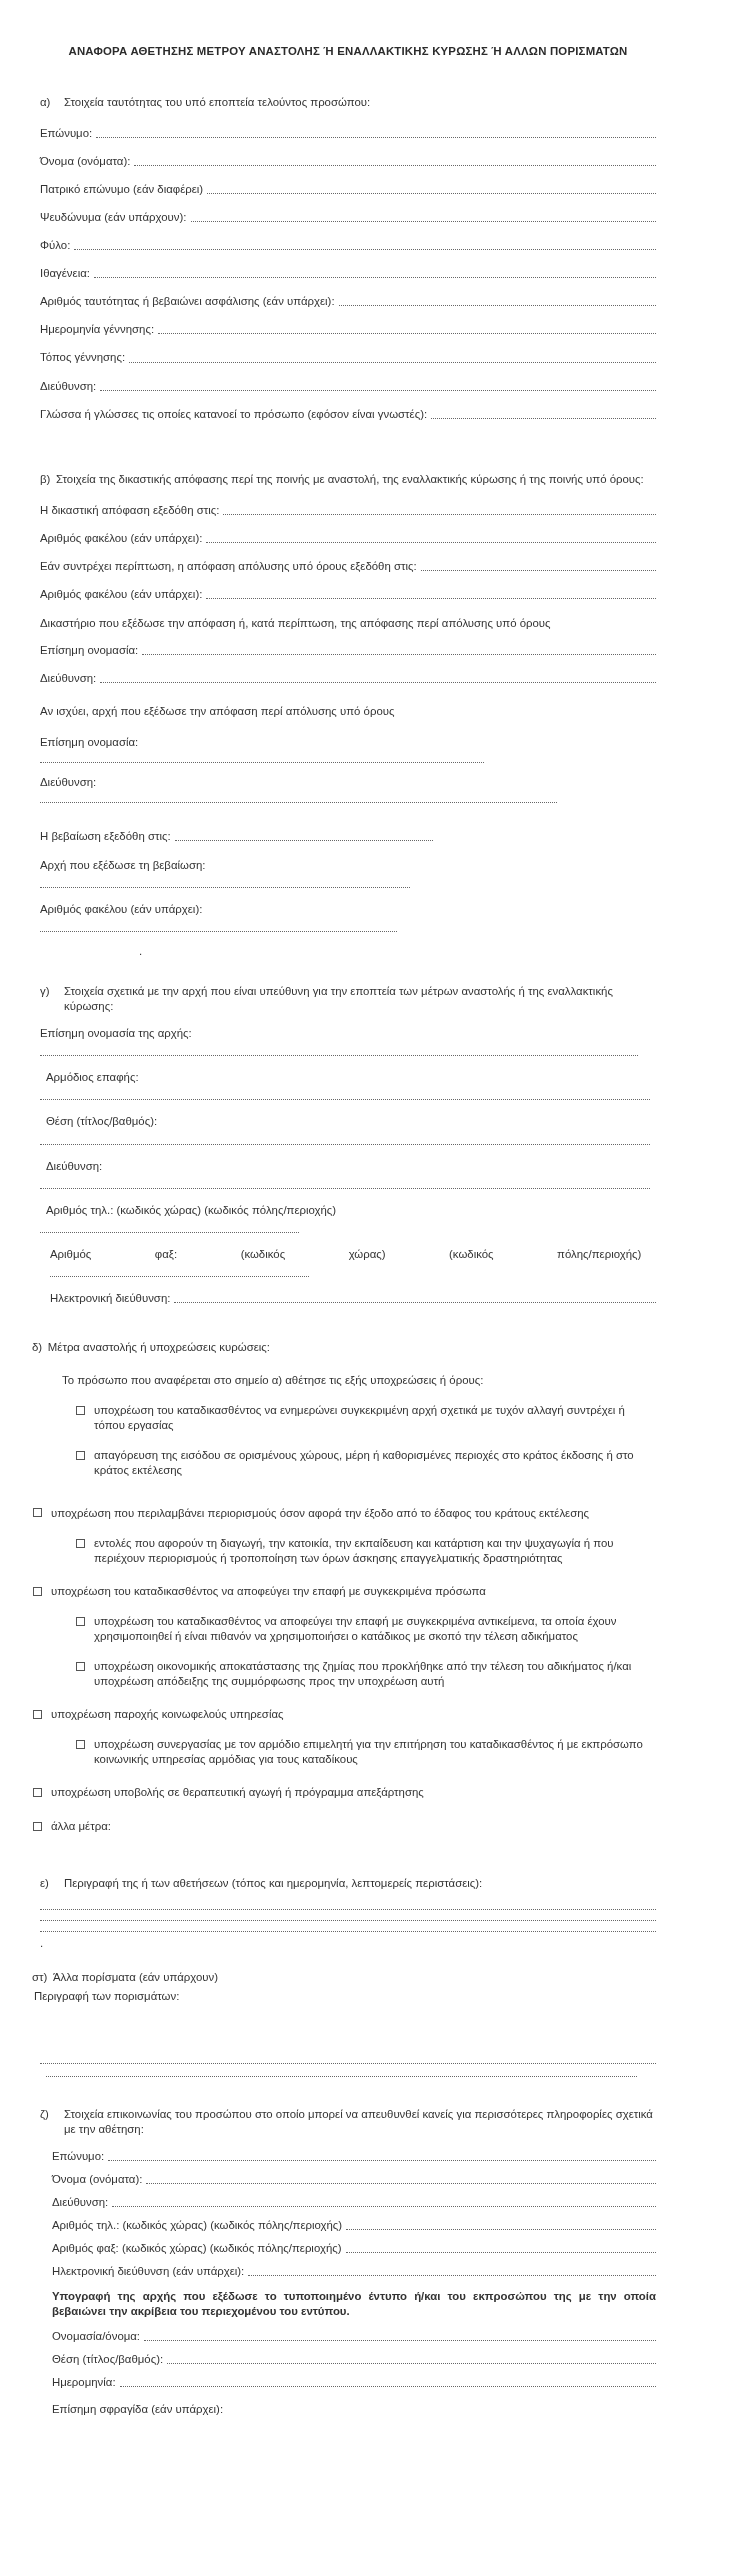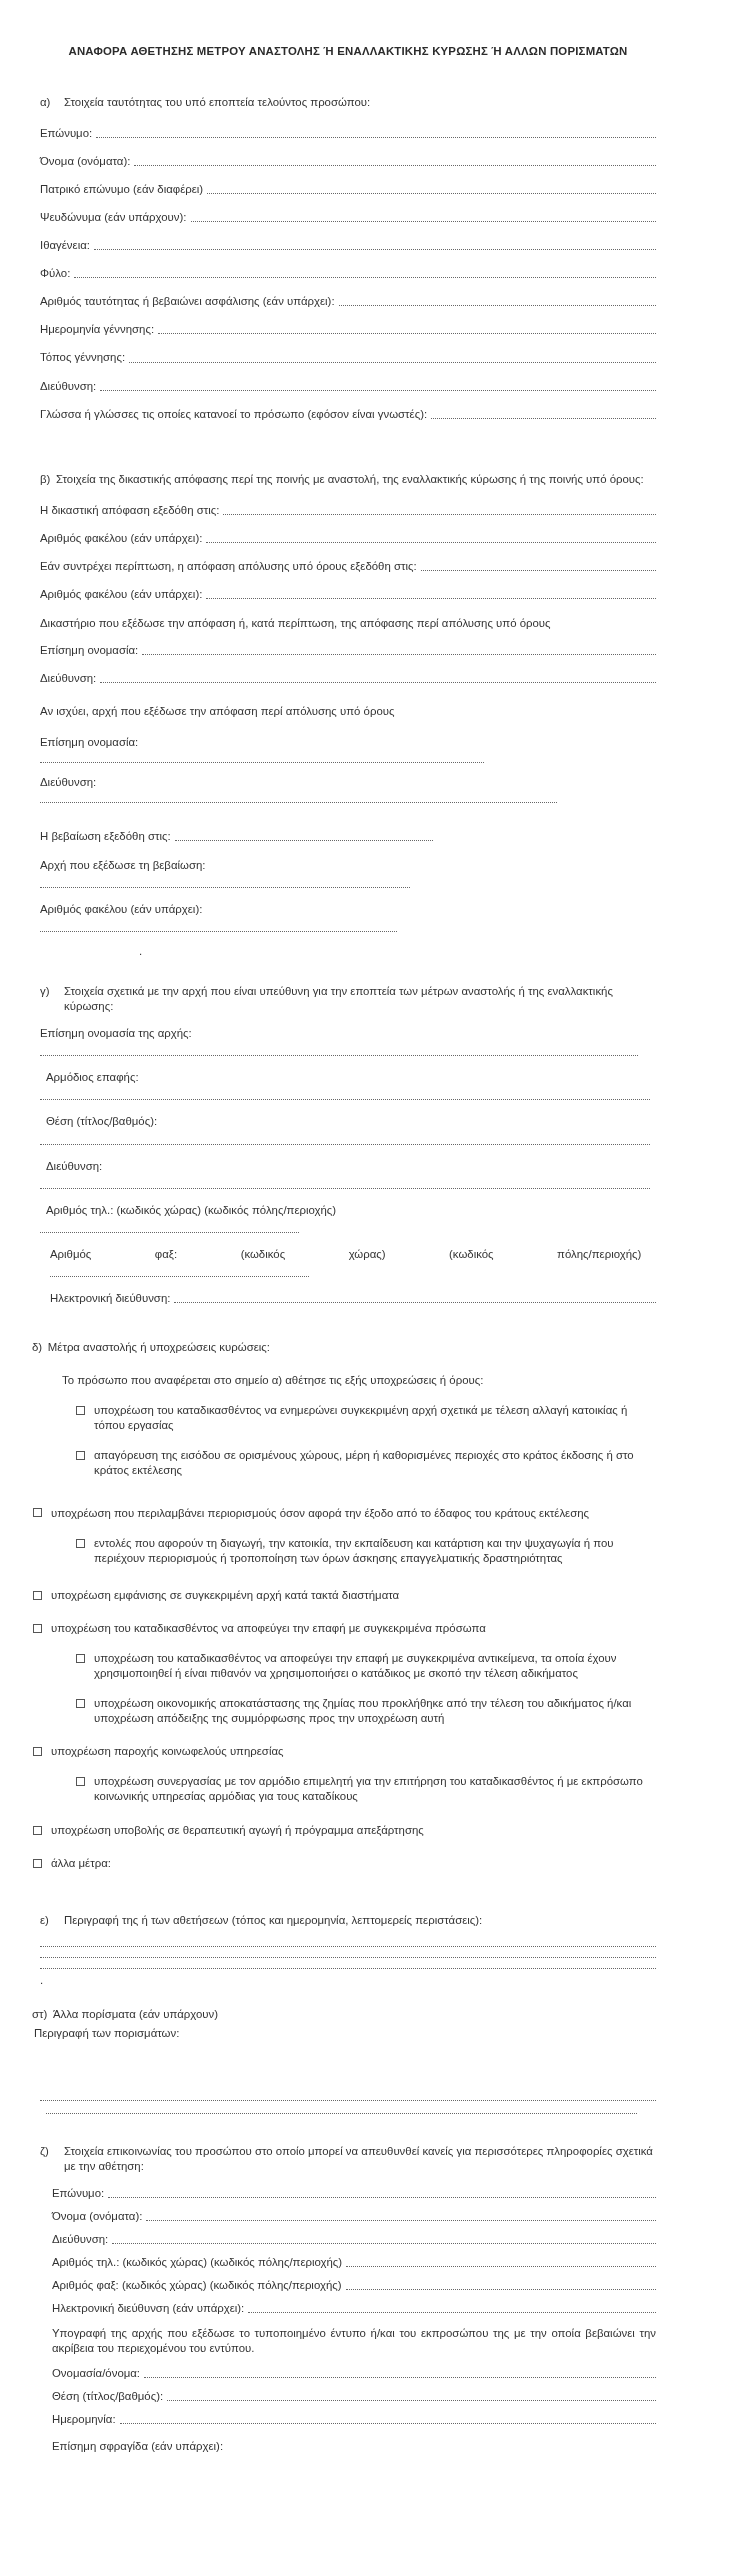--- a/index.html
+++ b/index.html
@@ -15,21 +15,21 @@
   .b-title{text-align:center;font-weight:700;font-size:11.4px;letter-spacing:0.2px;color:#2b2b2b;}
   .b-heading{margin-top:30px;}
   .b-heading.hang{display:flex;}
   .b-heading .pfx{flex:none;width:24px;}
   .b-field{display:flex;align-items:flex-end;margin-top:13px;}
   .b-field .flab{flex:none;padding-right:4px;white-space:pre-wrap;}
   .b-field .fdots{flex:1 1 auto;border-bottom:1px dotted #666;margin-bottom:3px;min-height:1px;}
   .b-label{margin-top:14px;}
   .b-dots{margin-top:10px;border-bottom:1px dotted #666;height:2px;}
   .b-para{margin-top:14px;}
-  .b-para.just{text-align:justify;}
+  .b-para.just{text-align:justify;font-weight:bold;}
   .b-check{margin-top:15px;}
   .b-check.flexrow{display:flex;align-items:flex-start;}
   .b-check .box{flex:none;width:7px;height:7px;border:1px solid #555;margin:3px 9px 0 0;background:#fff;}
   .b-check.lvl2{margin-left:36px;}
   .b-check.lvl1{margin-left:-7px;}
   .b-check.nohang{display:block;margin-top:28px;}
   .b-check.nohang .box{display:inline-block;vertical-align:baseline;margin:0 9px 0 0;}
   .b-spread{display:flex;justify-content:space-between;width:96%;}
   .b-mark{line-height:6px;}
   .b-gap{height:0;}
@@ -54,25 +54,25 @@
       </div>
       <div class="b-field">
         <span class="flab">Πατρικό επώνυμο (εάν διαφέρει)</span>
         <span class="fdots"></span>
       </div>
       <div class="b-field">
         <span class="flab">Ψευδώνυμα (εάν υπάρχουν):</span>
         <span class="fdots"></span>
       </div>
       <div class="b-field">
+        <span class="flab">Φύλο:</span>
+        <span class="fdots"></span>
+      </div>
+      <div class="b-field">
         <span class="flab">Ιθαγένεια:</span>
-        <span class="fdots"></span>
-      </div>
-      <div class="b-field">
-        <span class="flab">Φύλο:</span>
         <span class="fdots"></span>
       </div>
       <div class="b-field">
         <span class="flab">Αριθμός ταυτότητας ή βεβαιώνει ασφάλισης (εάν υπάρχει):</span>
         <span class="fdots"></span>
       </div>
       <div class="b-field">
         <span class="flab">Ημερομηνία γέννησης:</span>
         <span class="fdots"></span>
       </div>
@@ -152,34 +152,30 @@
       </div>
       <div class="b-dots" style="margin-top: 12px; margin-left: 10px; width: 42%;"></div>
       <div class="b-field" style="margin-top: 14px; margin-left: 10px;">
         <span class="flab">Ηλεκτρονική διεύθυνση:</span>
         <span class="fdots"></span>
       </div>
       <div class="b-heading" style="margin-top: 34px; margin-left: -8px;">δ) Μέτρα αναστολής ή υποχρεώσεις κυρώσεις:</div>
       <div class="b-para" style="margin-top: 18px; margin-left: 22px;">Το πρόσωπο που αναφέρεται στο σημείο α) αθέτησε τις εξής υποχρεώσεις ή όρους:</div>
       <div class="b-check lvl2 flexrow">
         <span class="box"></span>
-        <span>υποχρέωση του καταδικασθέντος να ενημερώνει συγκεκριμένη αρχή σχετικά με τέλεση αλλαγή κατοικίας ή τόπου εργασίας</span>
+        <span>υποχρέωση του καταδικασθέντος να ενημερώνει συγκεκριμένη αρχή σχετικά με τυχόν αλλαγή συντρέχει ή τόπου εργασίας</span>
       </div>
       <div class="b-check lvl2 flexrow">
         <span class="box"></span>
         <span>απαγόρευση της εισόδου σε ορισμένους χώρους, μέρη ή καθορισμένες περιοχές στο κράτος έκδοσης ή στο κράτος εκτέλεσης</span>
       </div>
       <div class="b-check lvl1 nohang"><span class="box"></span><span>υποχρέωση που περιλαμβάνει περιορισμούς όσον αφορά την έξοδο από το έδαφος του κράτους εκτέλεσης</span></div>
       <div class="b-check lvl2 flexrow">
         <span class="box"></span>
         <span>εντολές που αφορούν τη διαγωγή, την κατοικία, την εκπαίδευση και κατάρτιση και την ψυχαγωγία ή που περιέχουν περιορισμούς ή τροποποίηση των όρων άσκησης επαγγελματικής δραστηριότητας</span>
-      </div>
-      <div class="b-check lvl1 flexrow" style="margin-top: 22px;">
-        <span class="box"></span>
-        <span>υποχρέωση εμφάνισης σε συγκεκριμένη αρχή κατά τακτά διαστήματα</span>
       </div>
       <div class="b-check lvl1 flexrow" style="margin-top: 18px;">
         <span class="box"></span>
         <span>υποχρέωση του καταδικασθέντος να αποφεύγει την επαφή με συγκεκριμένα πρόσωπα</span>
       </div>
       <div class="b-check lvl2 flexrow">
         <span class="box"></span>
         <span>υποχρέωση του καταδικασθέντος να αποφεύγει την επαφή με συγκεκριμένα αντικείμενα, τα οποία έχουν χρησιμοποιηθεί ή είναι πιθανόν να χρησιμοποιήσει ο κατάδικος με σκοπό την τέλεση αδικήματος</span>
       </div>
       <div class="b-check lvl2 flexrow">

